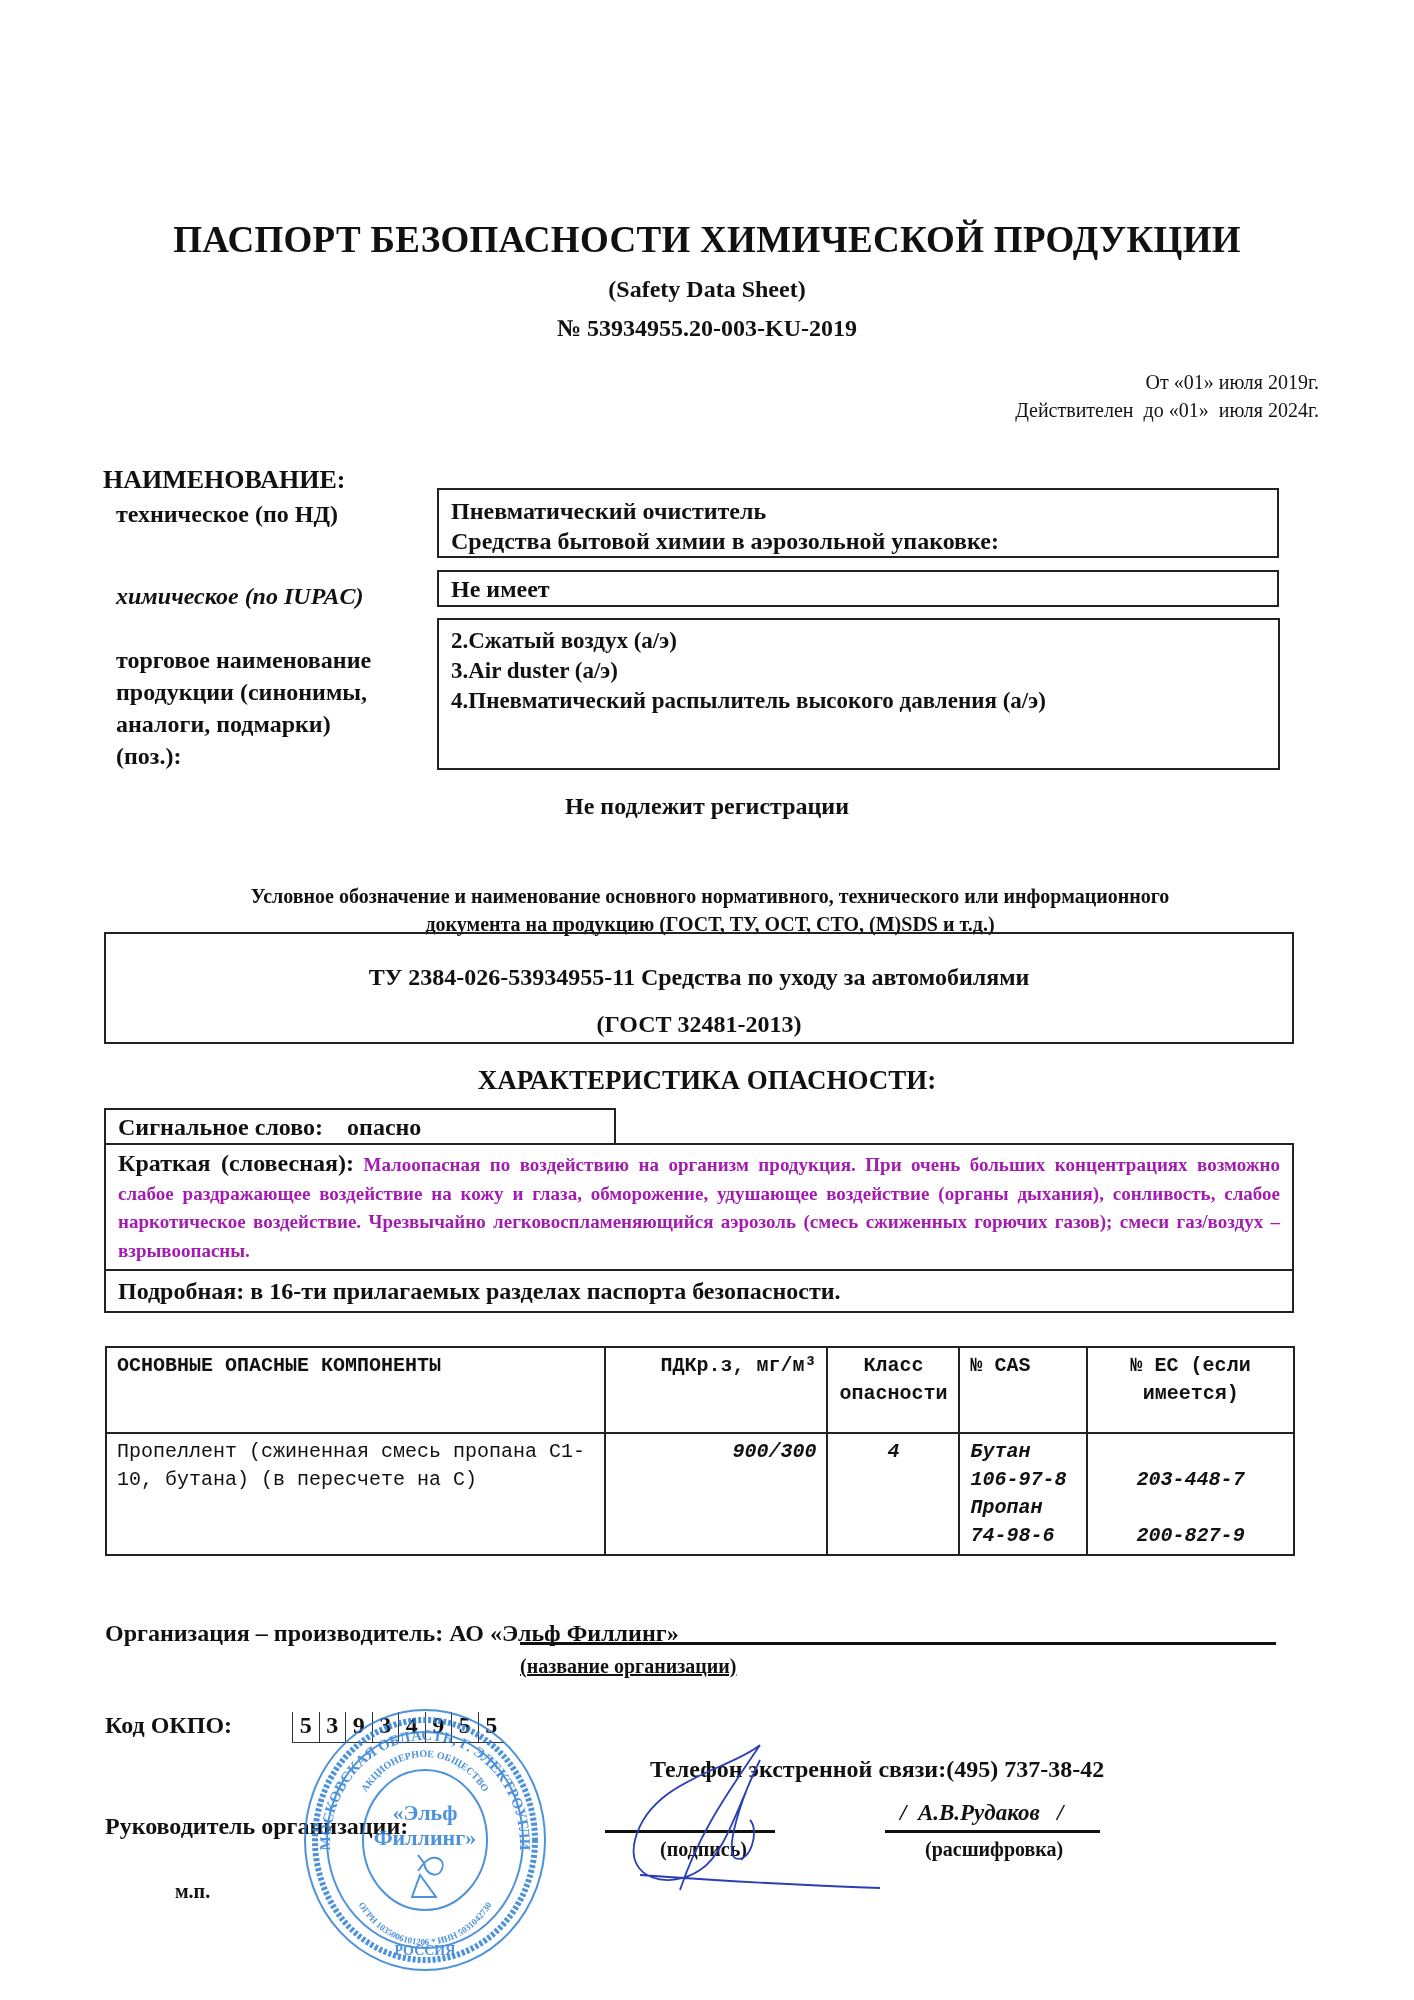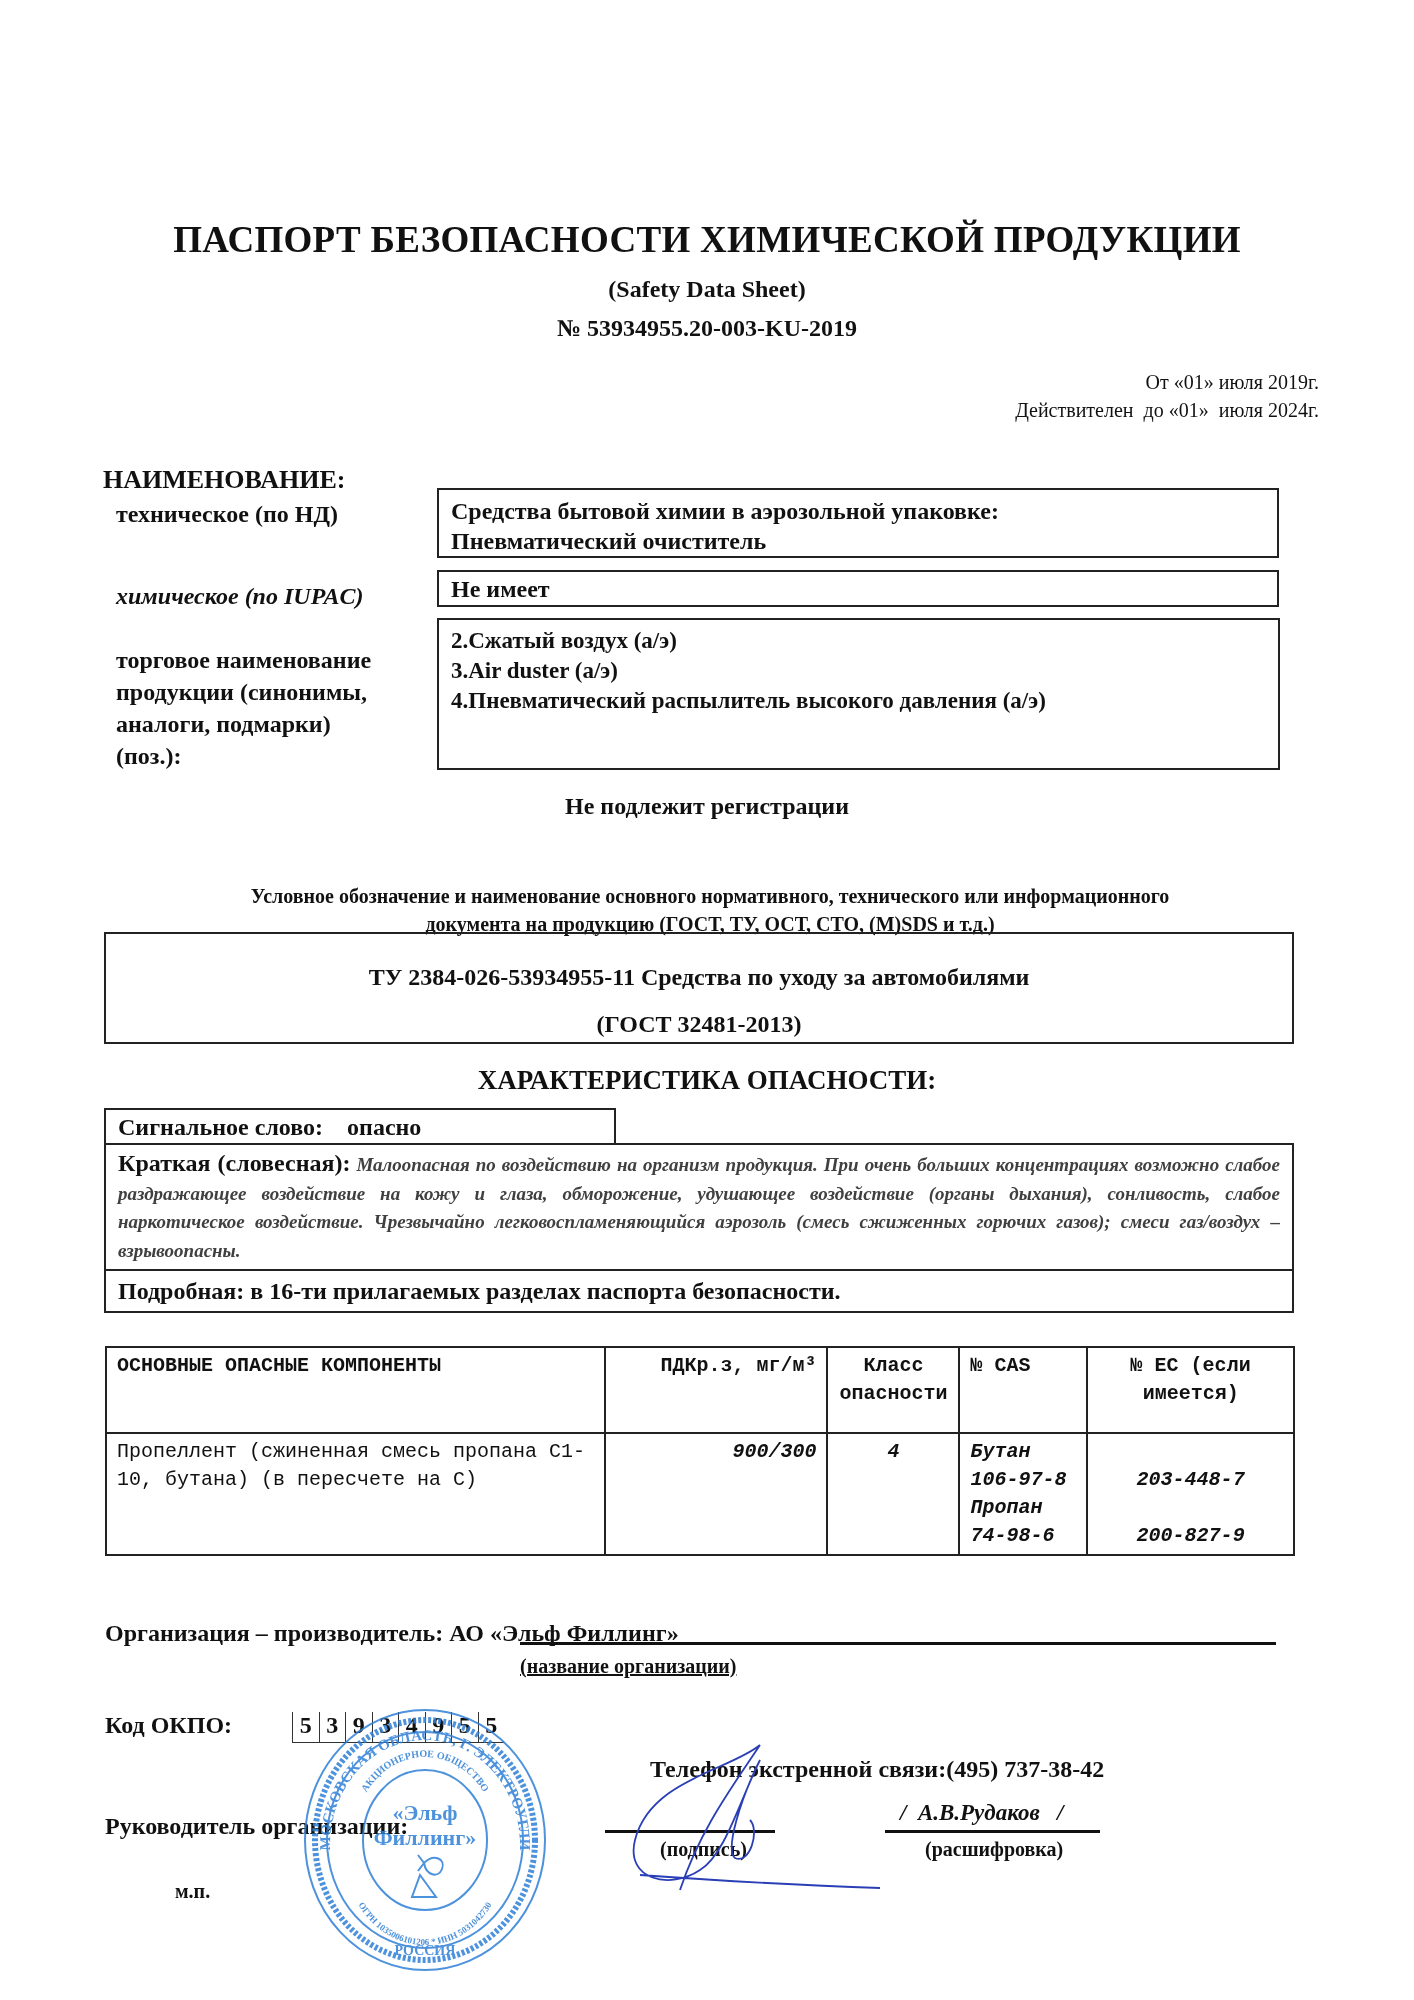--- a/index.html
+++ b/index.html
@@ -30,21 +30,21 @@
 
   #noreg { left: 0; width: 1414px; top: 793px; font-size: 24px; font-weight: bold; text-align: center; }
   #doc-desc { left: 130px; width: 1160px; top: 882px; font-size: 20px; font-weight: bold; text-align: center; line-height: 28px; }
   #box-tu { left: 104px; top: 932px; width: 1190px; height: 112px; padding-top: 20px; text-align: center; font-size: 24px; font-weight: bold; line-height: 47px; }
 
   #hazard-heading { left: 0; width: 1414px; top: 1065px; font-size: 27px; font-weight: bold; text-align: center; }
 
   #box-signal { left: 104px; top: 1108px; width: 512px; height: 37px; padding: 2px 12px; font-size: 24px; font-weight: bold; line-height: 30px; }
   #box-brief { left: 104px; top: 1143px; width: 1190px; height: 128px; padding: 4px 12px; font-size: 19px; line-height: 28.5px; text-align: justify; }
   #box-brief .lead { font-size: 24px; font-weight: bold; font-style: normal; }
-  #box-brief .body { font-style: italic; font-weight: bold; color: #404040; }
+  #box-brief .body { font-weight: bold; color: #a21caf; }
   #box-detail { left: 104px; top: 1269px; width: 1190px; height: 44px; padding: 5px 12px; font-size: 24px; font-weight: bold; line-height: 30px; }
 
   table#components { position: absolute; left: 105px; top: 1346px; width: 1190px; border-collapse: collapse; font-size: 20px; font-family: Liberation Mono, monospace; }
   #components td, #components th { border: 2px solid #222; vertical-align: top; padding: 4px 10px; line-height: 28px; }
   #components th { font-weight: bold; height: 76px; }
   #components td { height: 104px; }
 
   #org-line { left: 105px; top: 1620px; font-size: 24px; font-weight: bold; }
   #org-name { text-decoration: none; }
   #org-underline { left: 520px; width: 756px; top: 1642px; height: 0; border-top: 3px solid #111; }
@@ -79,22 +79,22 @@
 <div class="lbl" id="lbl-tech">техническое (по НД)</div>
 <div class="lbl" id="lbl-chem">химическое (по IUPAC)</div>
 <div class="lbl" id="lbl-trade">
   <div>торговое наименование</div>
   <div>продукции (синонимы,</div>
   <div>аналоги, подмарки)</div>
   <div>(поз.):</div>
 </div>
 
 <div class="box" id="box-tech">
+  <div>Пневматический очиститель</div>
   <div>Средства бытовой химии в аэрозольной упаковке:</div>
-  <div>Пневматический очиститель</div>
 </div>
 <div class="box" id="box-chem">
   <div>Не имеет</div>
 </div>
 <div class="box" id="box-trade">
   <div>2.Сжатый воздух (а/э)</div>
   <div>3.Air duster (а/э)</div>
   <div>4.Пневматический распылитель высокого давления (а/э)</div>
 </div>
 

